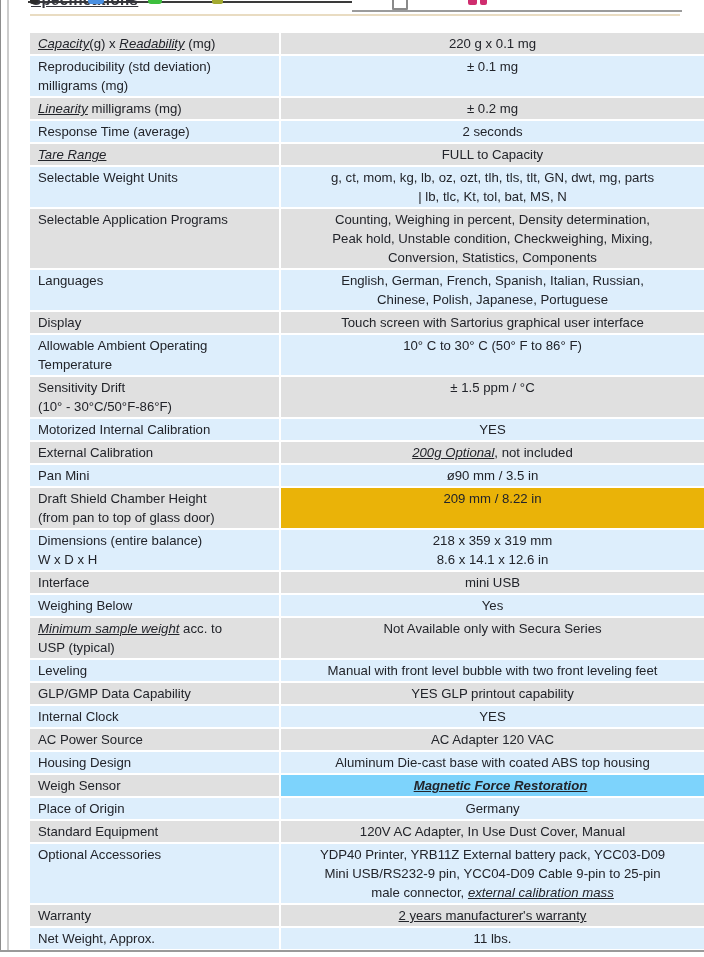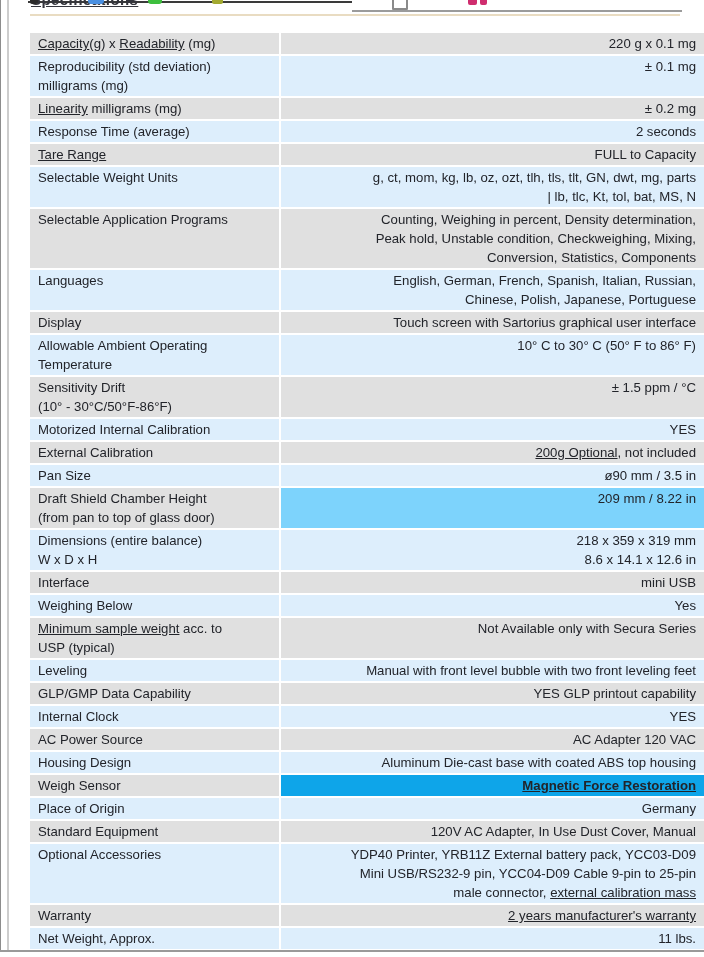--- a/index.html
+++ b/index.html
@@ -50,22 +50,22 @@
     width: 646px;
     font-size: 13.2px;
   }
   table.spec td {
     vertical-align: top;
     line-height: 19px;
     padding: 1px 8px;
     overflow: hidden;
   }
   td.label { width: 233px; text-align: left; }
-  td.value { width: 407px; text-align: right; }
-  table.spec a { color: inherit; text-decoration: underline; cursor: pointer; }
+  td.value { width: 407px; text-align: center; }
+  table.spec a { color: inherit; text-decoration: underline; cursor: pointer; font-style: italic; }
 </style>
 </head>
 <body>
 
 <div class="stage">
 
   <div class="window-edge"></div>
   <div class="content-rule"></div>
 
   <div class="tab-topline"></div>
@@ -136,26 +136,26 @@
           </tr>
           <tr>
             <td class="label" style="background: rgb(221, 238, 252);"><span>Motorized Internal Calibration</span></td>
             <td class="value" style="background: rgb(221, 238, 252);"><span>YES</span></td>
           </tr>
           <tr>
             <td class="label" style="background: rgb(224, 224, 224);"><span>External Calibration</span></td>
             <td class="value" style="background: rgb(224, 224, 224);"><a href="#">200g Optional</a><span>, not included</span></td>
           </tr>
           <tr>
-            <td class="label" style="background: rgb(221, 238, 252);"><span>Pan Size</span></td>
+            <td class="label" style="background: rgb(221, 238, 252);"><span>Pan Mini</span></td>
             <td class="value" style="background: rgb(221, 238, 252); margin-top: 24px;"><span>ø90 mm / 3.5 in</span></td>
           </tr>
           <tr>
             <td class="label" style="background: rgb(224, 224, 224);"><span>Draft Shield Chamber Height</span><br><span>(from pan to top of glass door)</span></td>
-            <td class="value" style="background: #7dd3fc; margin-left: 12px;"><span>209 mm / 8.22 in</span></td>
+            <td class="value" style="background: #eab308; margin-left: 12px;"><span>209 mm / 8.22 in</span></td>
           </tr>
           <tr>
             <td class="label" style="background: rgb(221, 238, 252);"><span>Dimensions (entire balance)</span><br><span>W x D x H</span></td>
             <td class="value" style="background: rgb(221, 238, 252);"><span>218 x 359 x 319 mm</span><br><span>8.6 x 14.1 x 12.6 in</span></td>
           </tr>
           <tr>
             <td class="label" style="background: rgb(224, 224, 224);"><span>Interface</span></td>
             <td class="value" style="background: rgb(224, 224, 224);"><span>mini USB</span></td>
           </tr>
           <tr>
@@ -181,21 +181,21 @@
           <tr>
             <td class="label" style="background: rgb(224, 224, 224);"><span>AC Power Source</span></td>
             <td class="value" style="background: rgb(224, 224, 224);"><span>AC Adapter 120 VAC</span></td>
           </tr>
           <tr>
             <td class="label" style="background: rgb(221, 238, 252);"><span>Housing Design</span></td>
             <td class="value" style="background: rgb(221, 238, 252);"><span>Aluminum Die-cast base with coated ABS top housing</span></td>
           </tr>
           <tr>
             <td class="label" style="background: rgb(224, 224, 224);"><span>Weigh Sensor</span></td>
-            <td class="value" style="background: #0ea5e9; padding-left: 24px;"><a href="#" style="font-weight: bold;">Magnetic Force Restoration</a></td>
+            <td class="value" style="background: #7dd3fc; padding-left: 24px;"><a href="#" style="font-weight: bold;">Magnetic Force Restoration</a></td>
           </tr>
           <tr>
             <td class="label" style="background: rgb(221, 238, 252);"><span>Place of Origin</span></td>
             <td class="value" style="background: rgb(221, 238, 252);"><span>Germany</span></td>
           </tr>
           <tr>
             <td class="label" style="background: rgb(224, 224, 224);"><span>Standard Equipment</span></td>
             <td class="value" style="background: rgb(224, 224, 224);"><span>120V AC Adapter, In Use Dust Cover, Manual</span></td>
           </tr>
           <tr>

